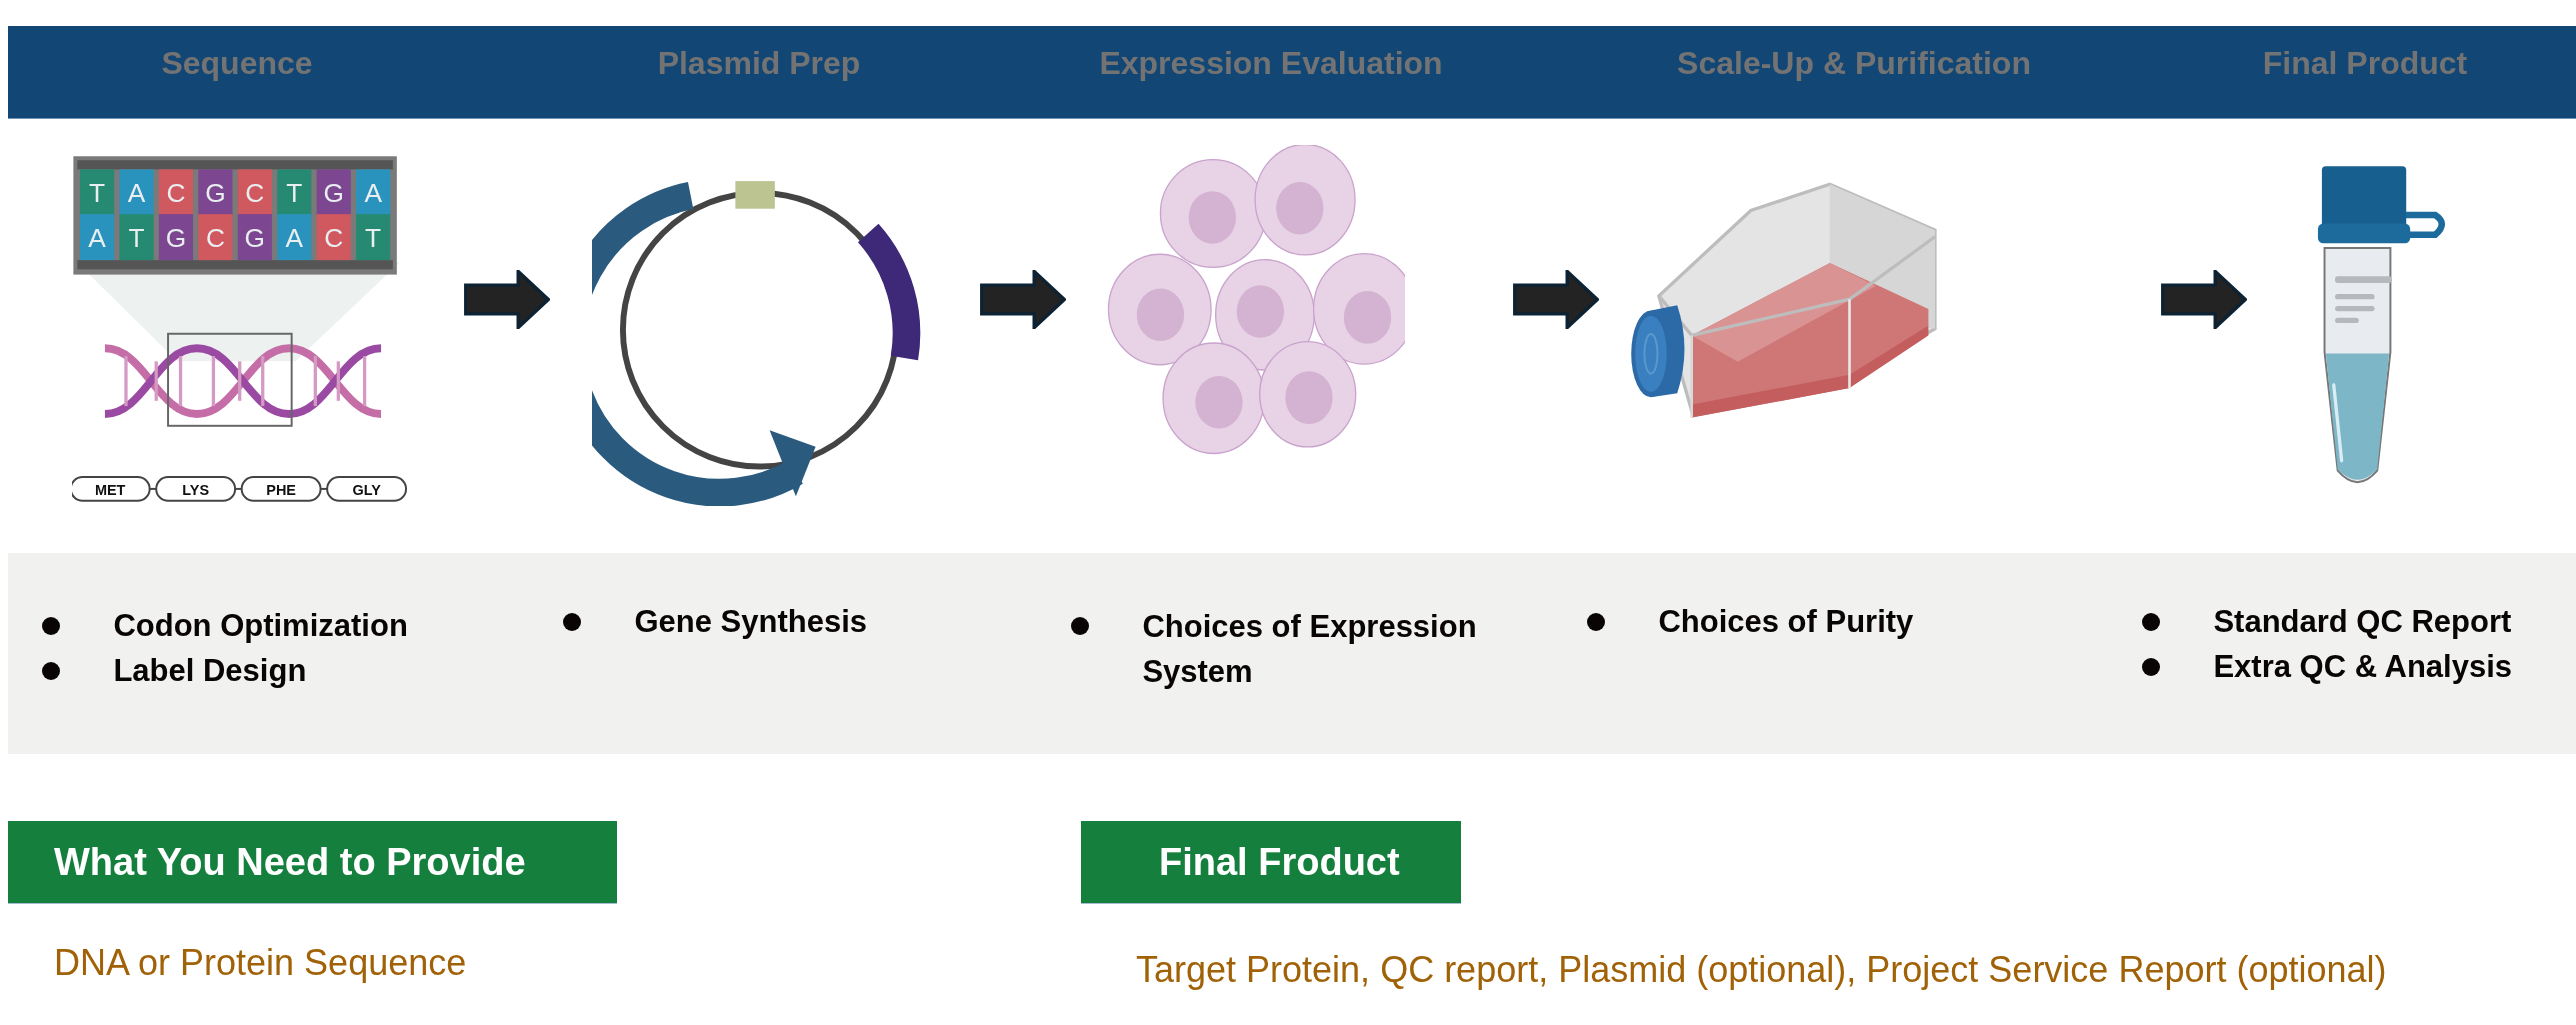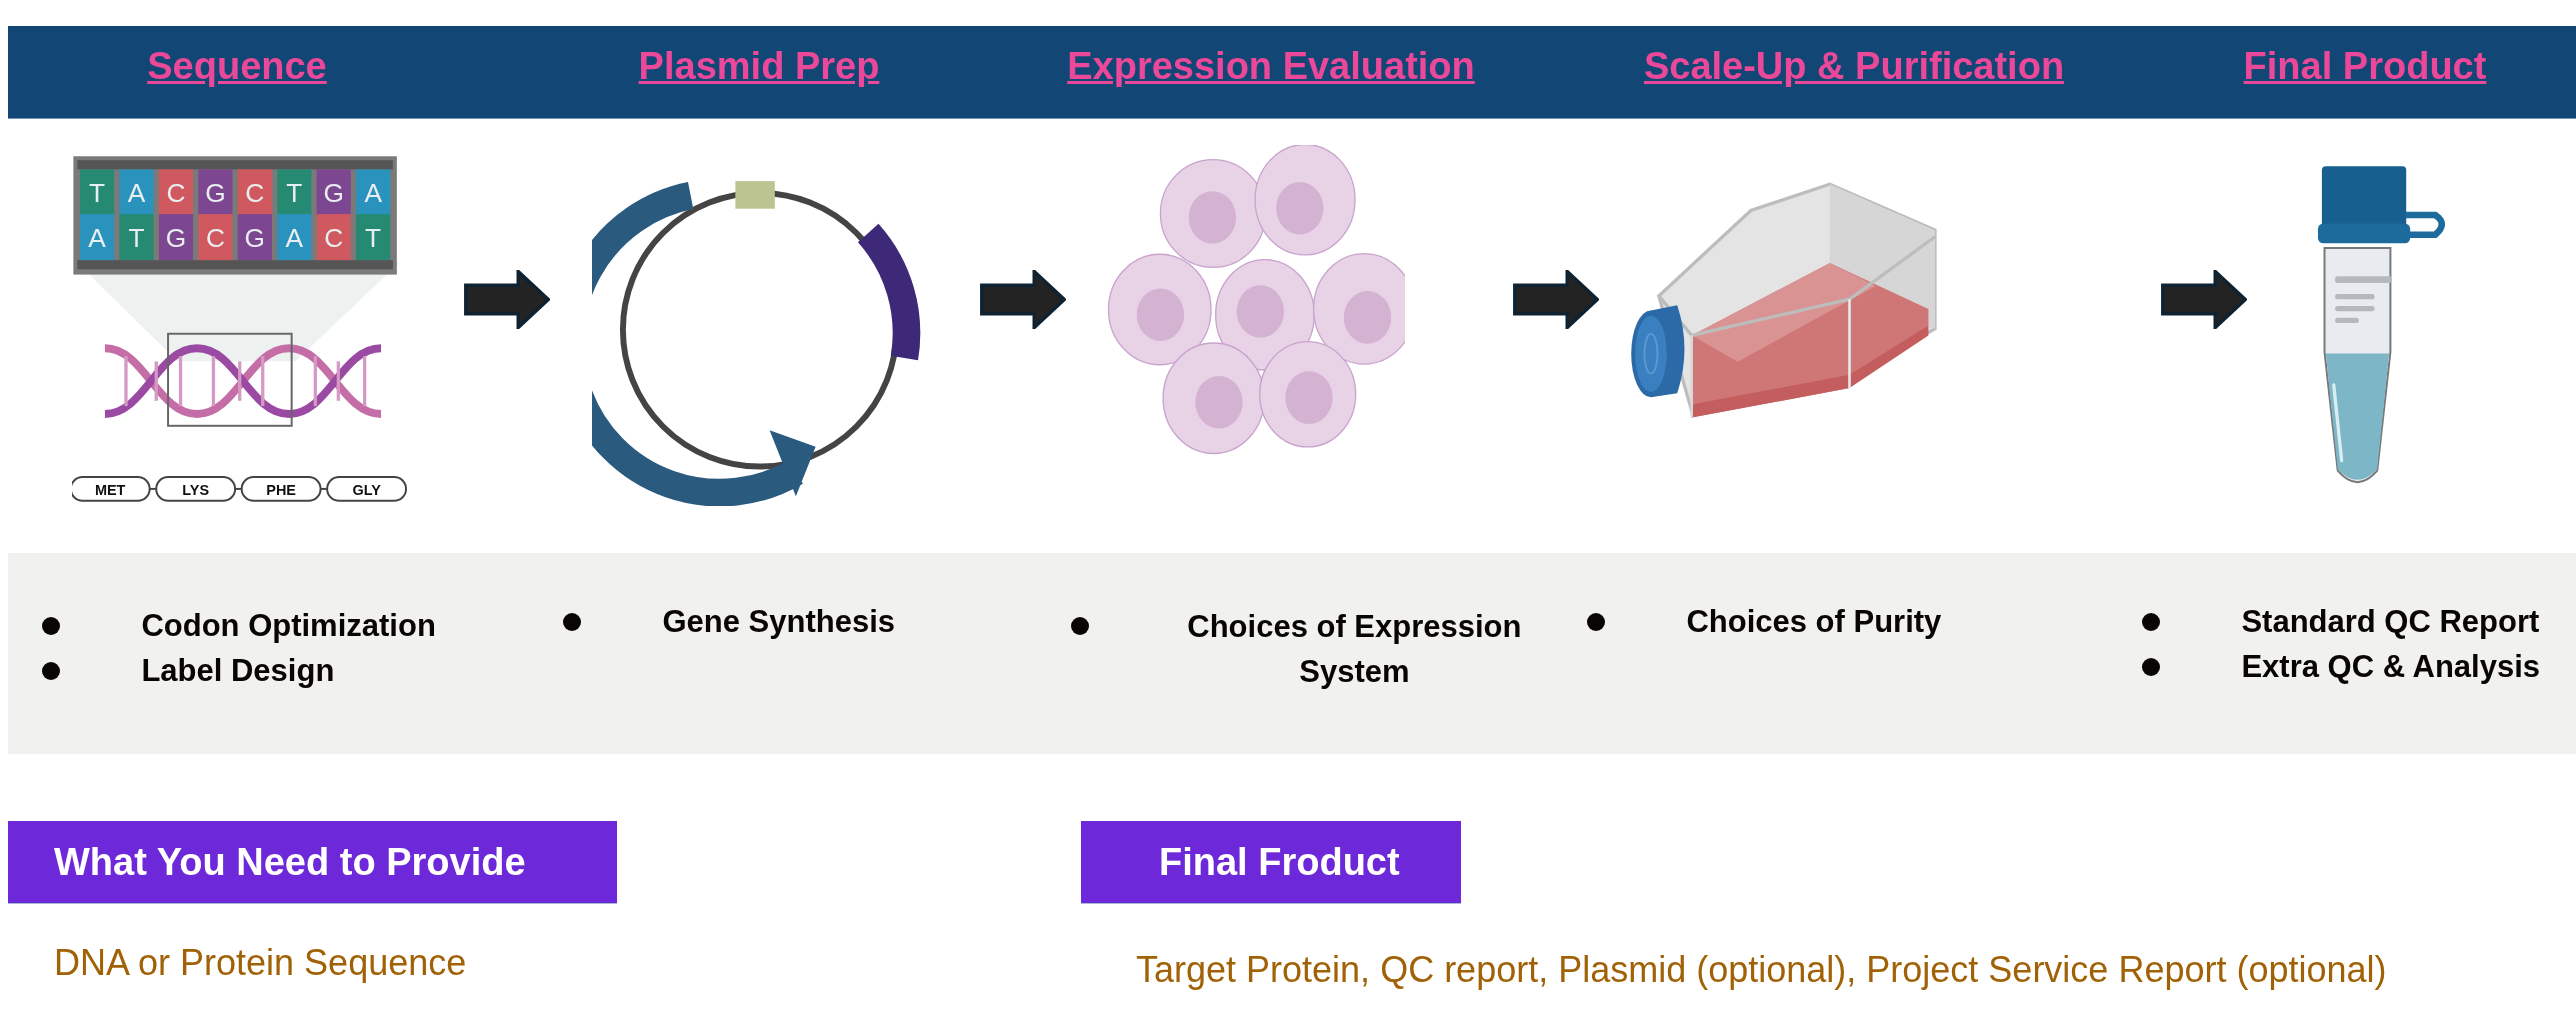--- a/index.html
+++ b/index.html
@@ -1,30 +1,30 @@
 <!DOCTYPE html>
 <html style="font-size:10.5px"><head>
 <meta charset="utf-8">
 <style>
   html, body { margin: 0; padding: 0; background: #ffffff; }
   body { width: 2576px; height: 1026px; position: relative; overflow: hidden;
          font-family: "Liberation Sans", sans-serif; }
   .abs { position: absolute; }
   .header-band { left: 8px; top: 26px; width: 2568px; height: 93px; background: #114675;
                  border-bottom: 1.3px solid #6f93b8; box-sizing: border-box; }
-  .step-title { position: absolute; top: 45px; color: #ec4899; font-weight: bold; font-size: 38px;
-                white-space: nowrap; transform: translateX(-50%); letter-spacing: 0px; text-decoration: underline; }
+  .step-title { position: absolute; top: 45px; color: #737373; font-weight: bold; font-size: 32px;
+                white-space: nowrap; transform: translateX(-50%); letter-spacing: 0px; }
   .gray-band { left: 8px; top: 553px; width: 2568px; height: 201px; background: #f1f1f0; }
   .bullet-col { position: absolute; top: 609px; }
   .bullet-row { display: flex; align-items: flex-start; margin-bottom: 12px; }
   .bullet-dot { width: 18.4px; height: 18.4px; border-radius: 50%; background: #0a0505;
                 margin-top: 8px; flex: 0 0 18.4px; }
-  .bullet-text { margin-left: 81px; font-weight: bold; font-size: 31px; color: #0a0505;
-                 line-height: 33px; text-align: center; }
-  .section-label { position: absolute; top: 821px; height: 83px; background: #6d28d9;
+  .bullet-text { margin-left: 53px; font-weight: bold; font-size: 31px; color: #0a0505;
+                 line-height: 33px; }
+  .section-label { position: absolute; top: 821px; height: 83px; background: #15803d;
                    color: #fff; font-weight: bold; font-size: 38px; display: flex; align-items: center;
                    box-sizing: border-box; padding-left: 46px; border-bottom: 1.3px solid #a6bcd3; }
   .section-text { position: absolute; font-size: 36px; color: #a16207; white-space: nowrap; }
   .arrow { position: absolute; top: 270px; width: 86px; height: 59px; }
   svg { display: block; }
 </style>
 </head>
 <body>
 
 <div class="abs header-band"></div>

